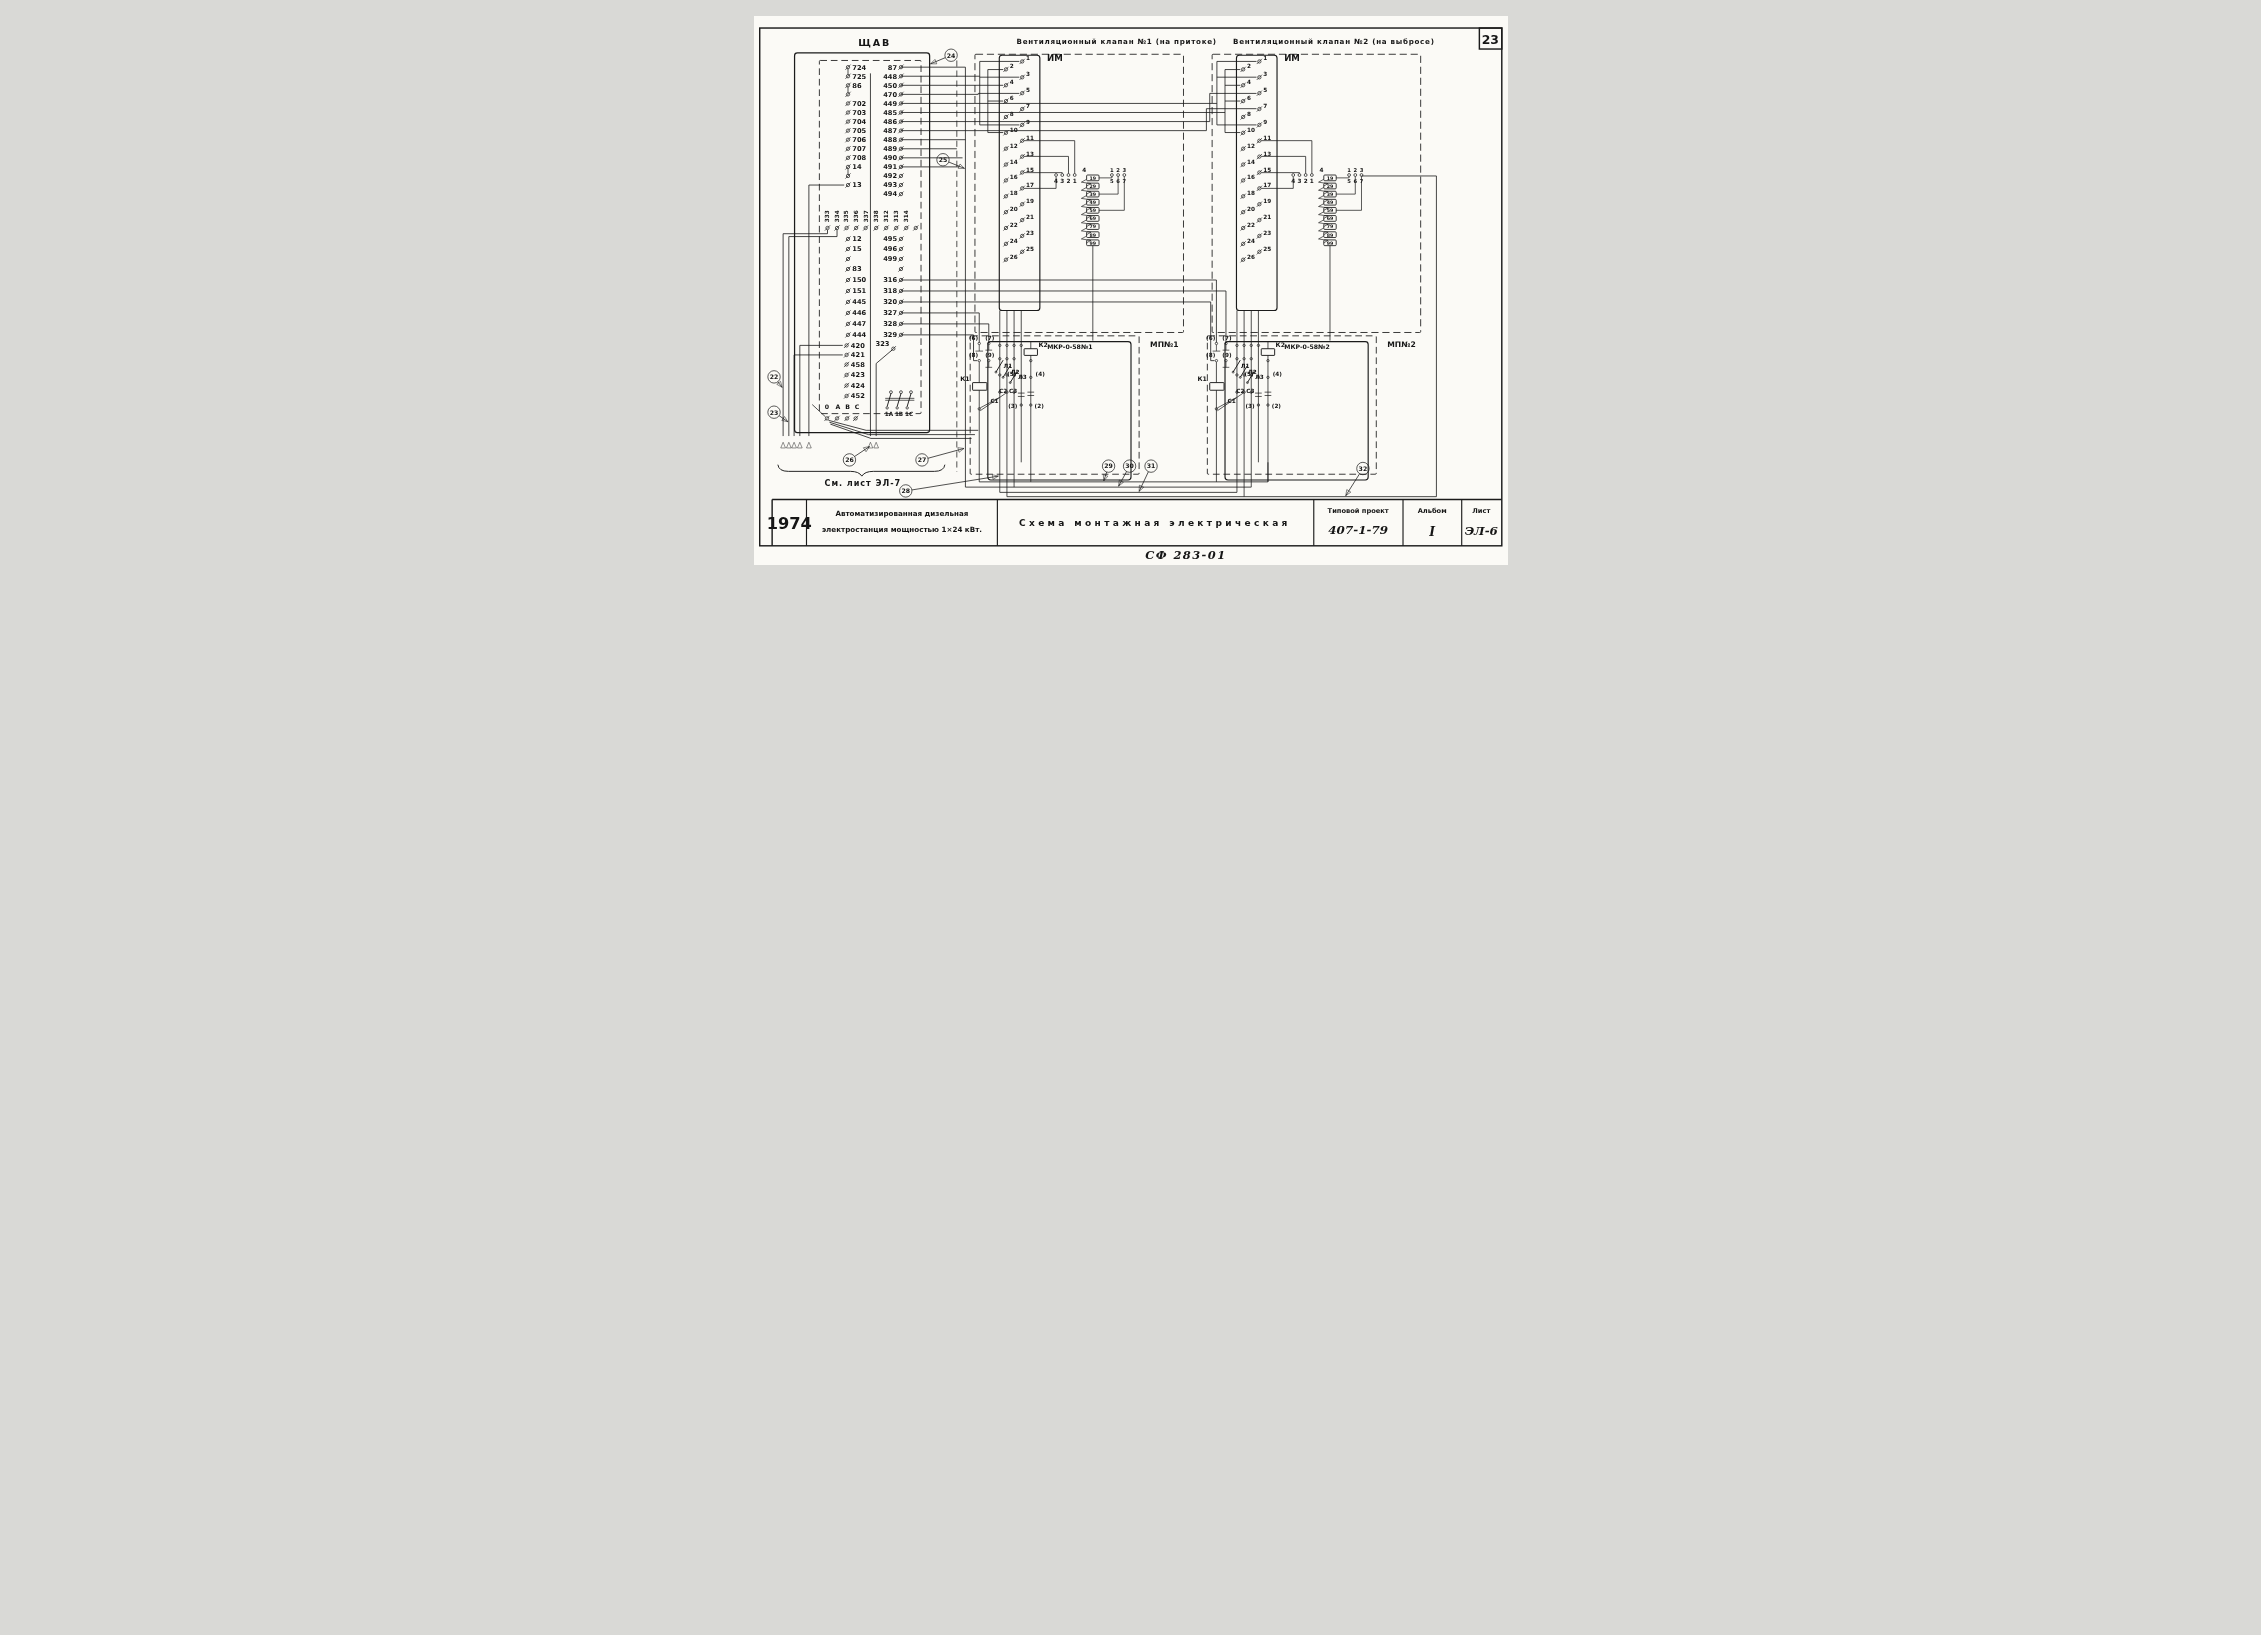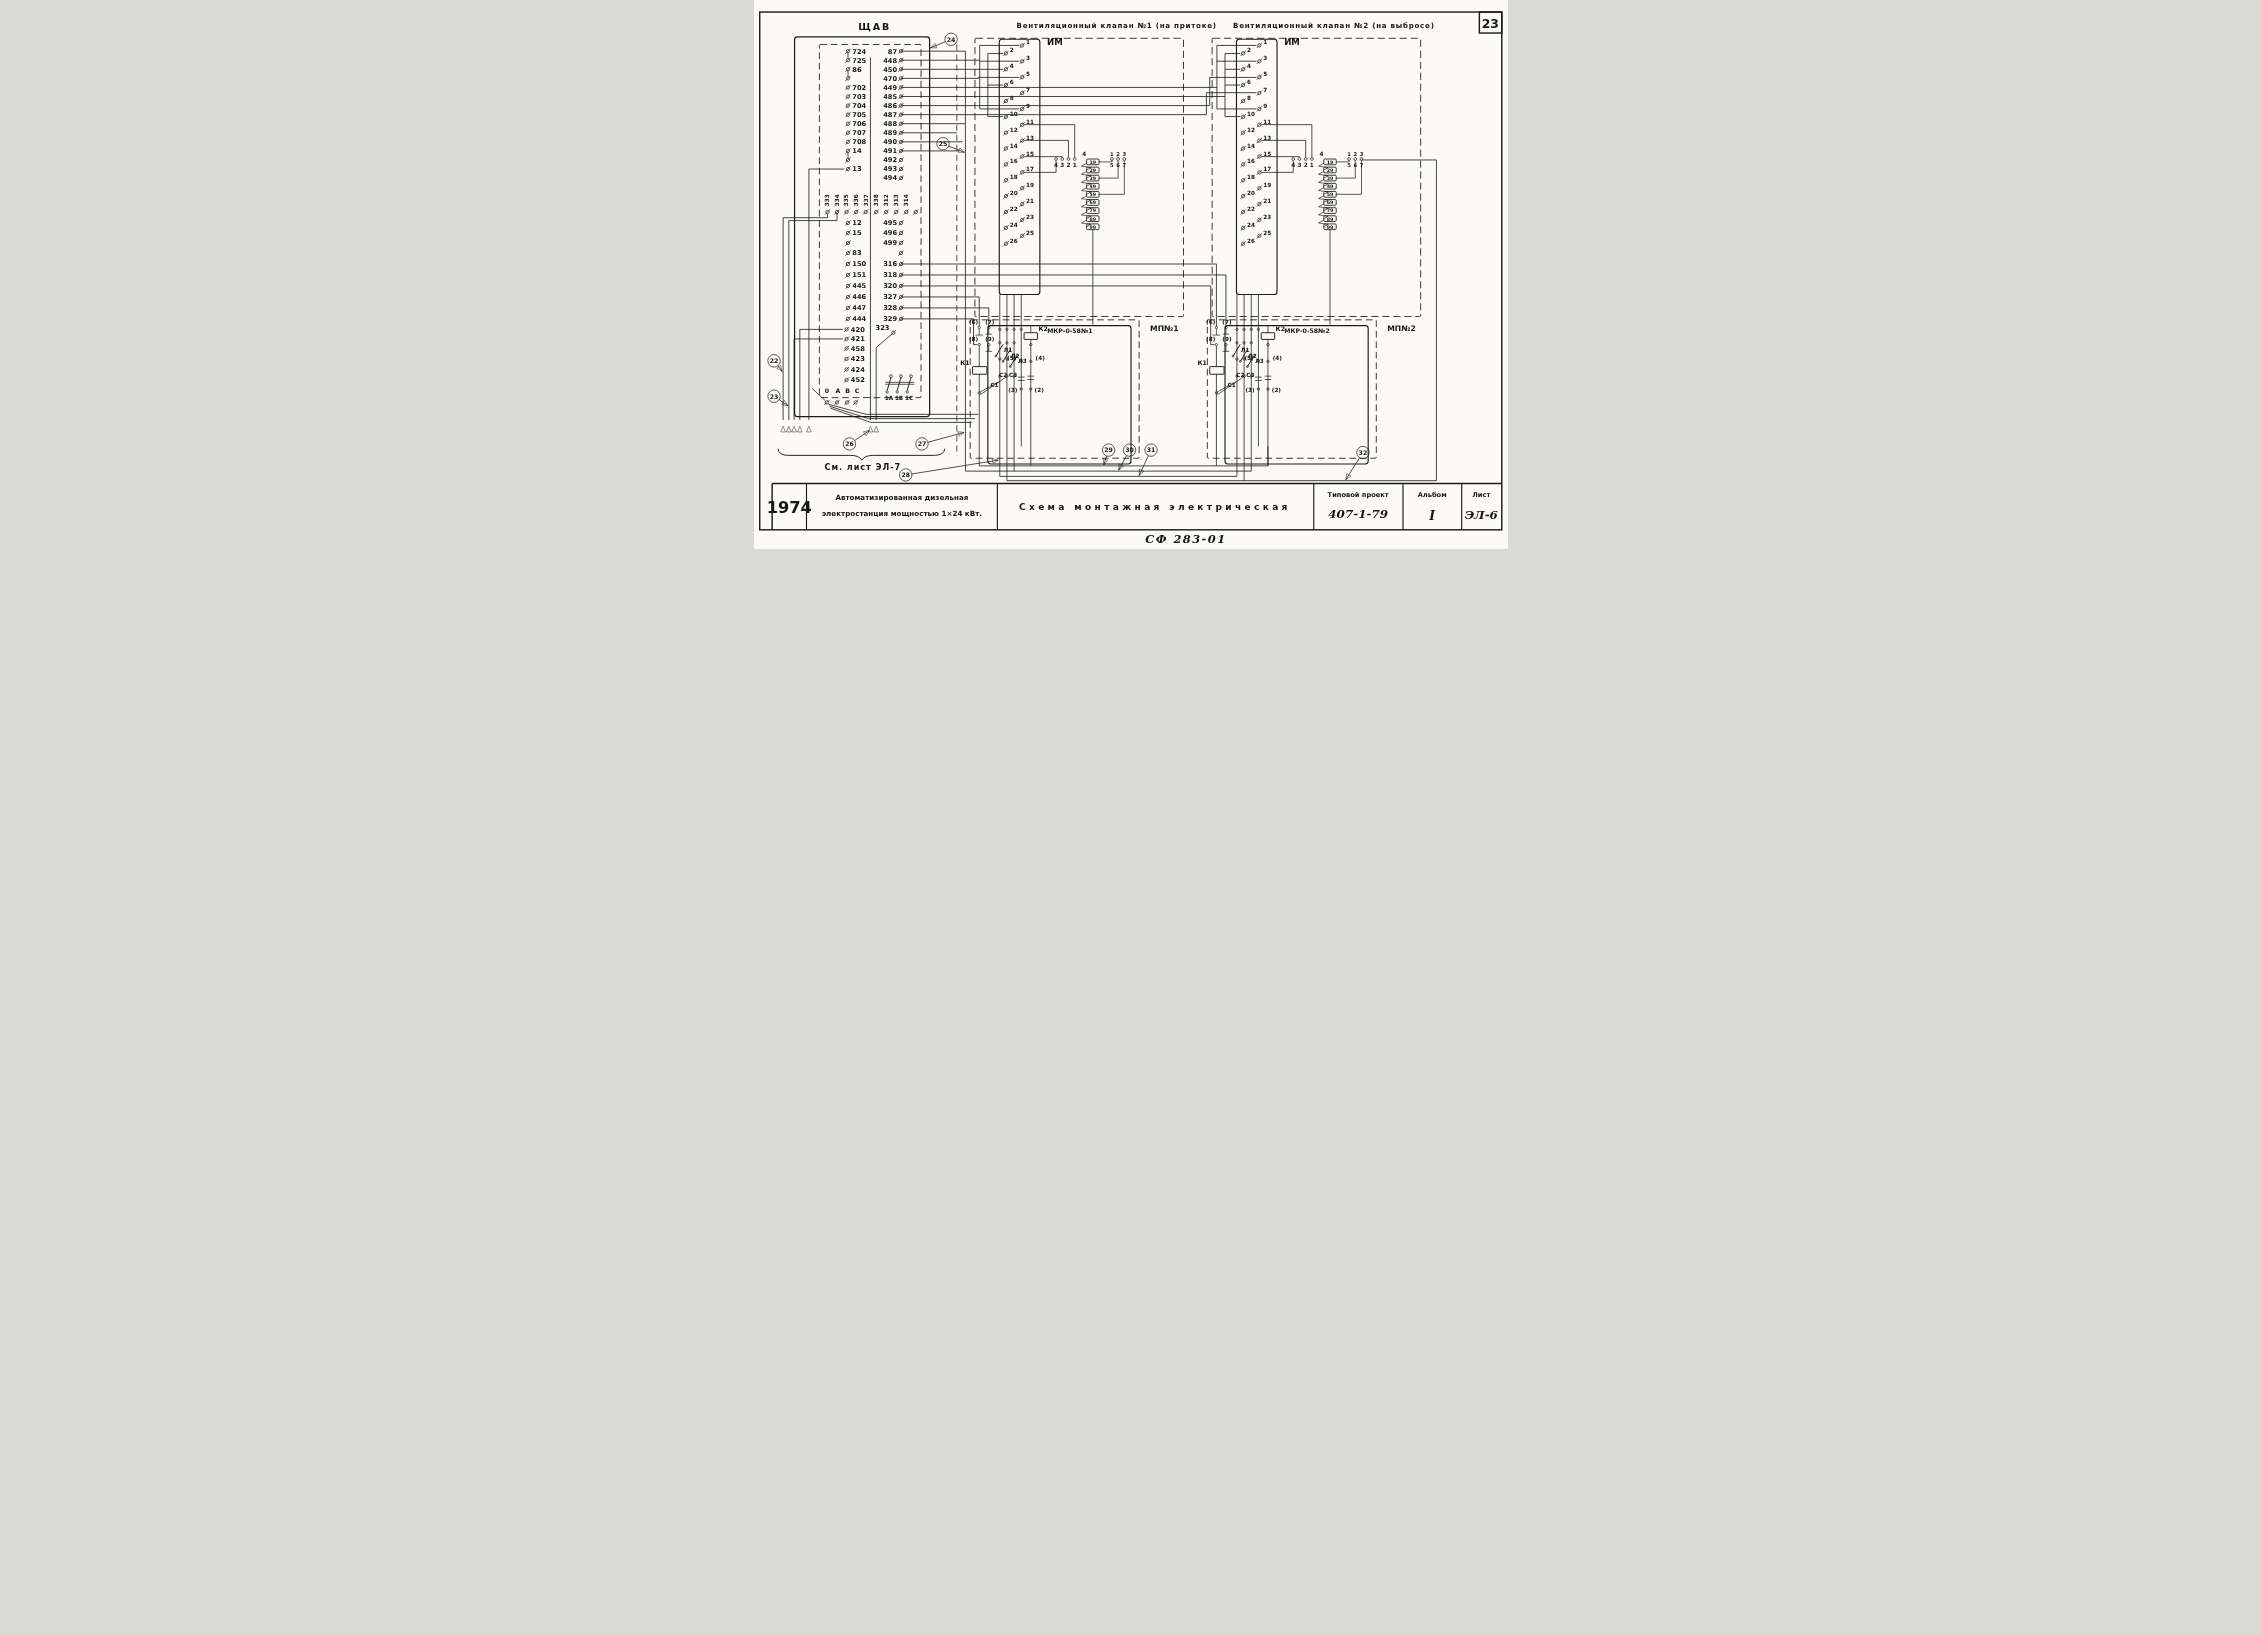--- a/index.html
+++ b/index.html
@@ -1,16 +1,16 @@
 <!DOCTYPE html>
 <html style="font-size:7.6px"><head>
 <meta charset="utf-8">
 <style>
   html,body{margin:0;padding:0;background:#d9d9d6;}
-  #canvas{position:relative;width:754px;height:549px;margin:0 auto;background:#fbfaf6;overflow:hidden;}
+  #canvas{position:relative;width:754px;height:549px;margin:16px auto;background:#fbfaf6;overflow:hidden;}
   svg text{font-family:"DejaVu Sans",sans-serif;fill:#161616;}
   svg .hand{font-family:"DejaVu Serif",serif;font-style:italic;}
   svg line,svg path,svg rect,svg circle,svg polyline{stroke:#1b1b1b;fill:none;}
 </style>
 </head>
 <body>
 
 <div id="canvas">
 <svg id="art" width="754" height="549" viewBox="0 0 1580 1150">
 

